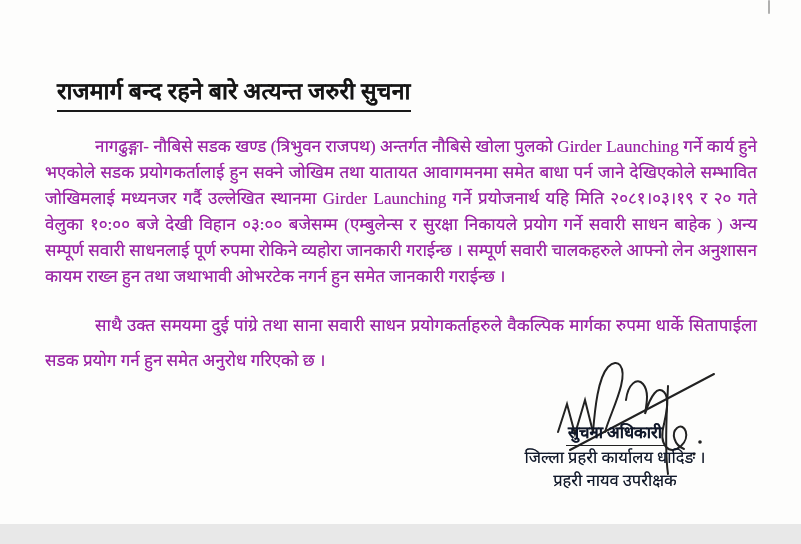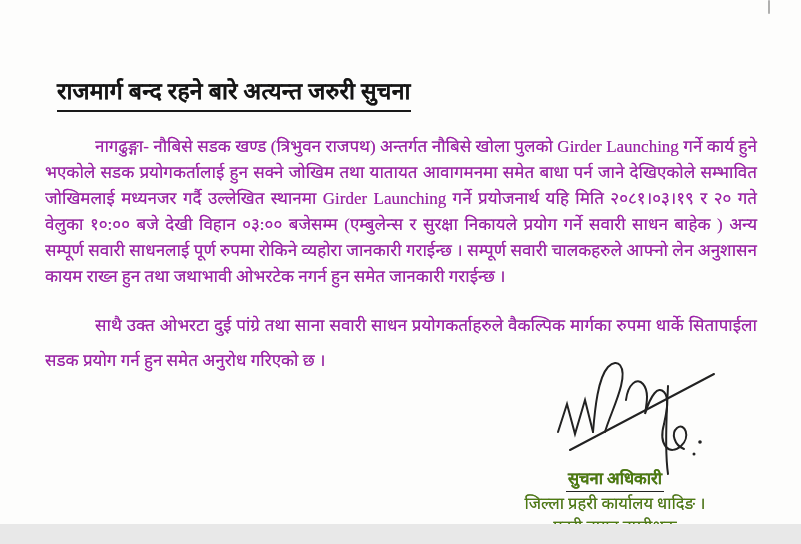--- a/index.html
+++ b/index.html
@@ -63,45 +63,44 @@
   }
   .signature-area svg { overflow: visible; }
 
   .sign-block {
     position: absolute;
     left: 503px;
     top: 421px;
     width: 224px;
     text-align: center;
     font-size: 16.5px;
-    color: #4d7c0f;
+    color: #0f172a;
     line-height: 23px;
     text-shadow: 0 0 0.4px rgba(20,20,20,0.5);
-    margin-top: 46px;
   }
   .sign-label {
     display: inline-block;
     border-bottom: 1.6px solid #222;
     padding: 0 2px 1px 2px;
     font-weight: 600;
   }
   .sign-line { display: block; }
 </style>
 </head>
 <body>
 
 <div class="page">
 
   <div class="scan-artifact"></div>
 
   <div class="doc-title">राजमार्ग बन्द रहने बारे अत्यन्त जरुरी सुचना</div>
 
   <p class="para para-1">नागढुङ्गा- नौबिसे सडक खण्ड (त्रिभुवन राजपथ) अन्तर्गत नौबिसे खोला पुलको Girder Launching गर्ने कार्य हुने भएकोले सडक प्रयोगकर्तालाई हुन सक्ने जोखिम तथा यातायत आवागमनमा समेत बाधा पर्न जाने देखिएकोले सम्भावित जोखिमलाई मध्यनजर गर्दै उल्लेखित स्थानमा Girder Launching गर्ने प्रयोजनार्थ यहि मिति २०८१।०३।१९ र २० गते वेलुका १०:०० बजे देखी विहान ०३:०० बजेसम्म (एम्बुलेन्स र सुरक्षा निकायले प्रयोग गर्ने सवारी साधन बाहेक ) अन्य सम्पूर्ण सवारी साधनलाई पूर्ण रुपमा रोकिने व्यहोरा जानकारी गराईन्छ । सम्पूर्ण सवारी चालकहरुले आफ्नो लेन अनुशासन कायम राख्न हुन तथा जथाभावी ओभरटेक नगर्न हुन समेत जानकारी गराईन्छ ।</p>
 
-  <p class="para para-2">साथै उक्त ओभरटा दुई पांग्रे तथा साना सवारी साधन प्रयोगकर्ताहरुले वैकल्पिक मार्गका रुपमा धार्के सितापाईला सडक प्रयोग गर्न हुन समेत अनुरोध गरिएको छ ।</p>
+  <p class="para para-2">साथै उक्त समयमा दुई पांग्रे तथा साना सवारी साधन प्रयोगकर्ताहरुले वैकल्पिक मार्गका रुपमा धार्के सितापाईला सडक प्रयोग गर्न हुन समेत अनुरोध गरिएको छ ।</p>
 
   <div class="signature-area">
     <svg width="180" height="128" viewBox="0 0 180 128" fill="none" xmlns="http://www.w3.org/2000/svg">
       <g stroke="#222" stroke-width="2" stroke-linecap="round" fill="none">
         <path d="M10,82 L19,54 L27,84 L37,50 L45,82"></path>
         <path d="M45,82 C47,58 50,28 60,17 C70,7 78,16 73,36 C69,52 61,68 57,82"></path>
         <path d="M78,50 C80,34 89,27 95,34 C101,41 99,52 97,64 C103,44 110,36 116,42 C122,48 118,64 116,74"></path>
         <path d="M116,74 C110,96 122,106 133,96 C143,87 137,72 129,78 C123,83 126,95 136,99"></path>
         <path d="M22,100 L166,24"></path>
         <path d="M120,36 C119,62 116,96 120,124"></path>

